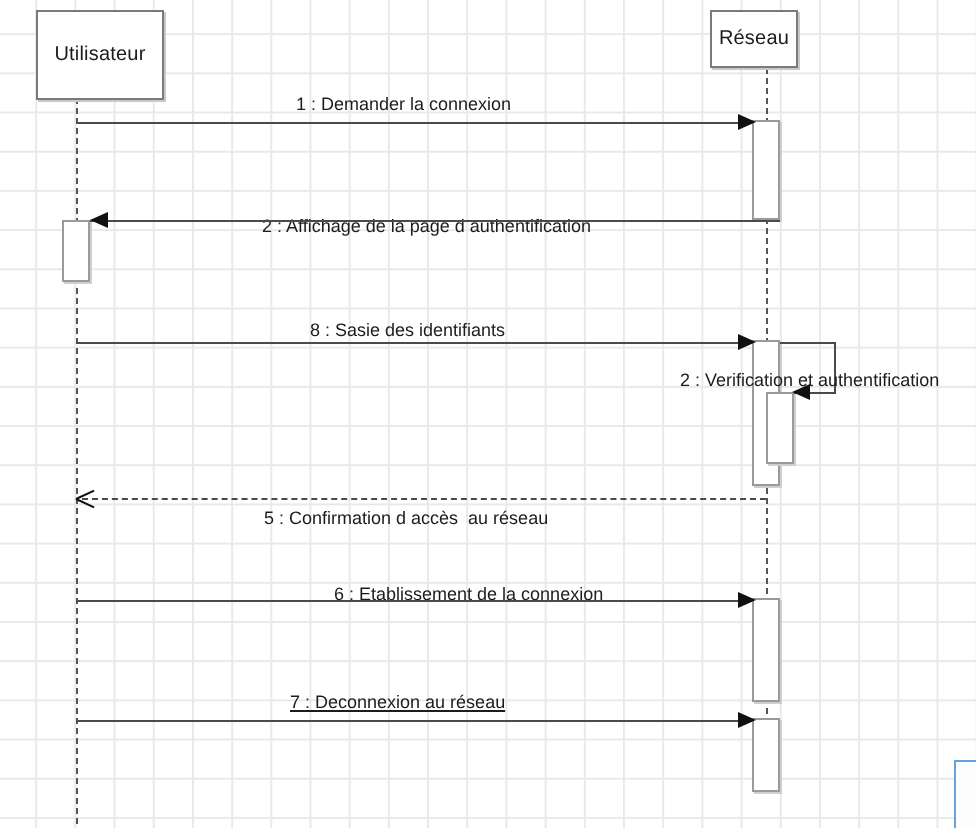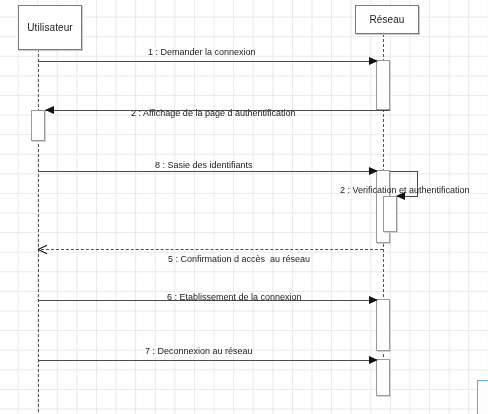--- a/index.html
+++ b/index.html
@@ -133,21 +133,21 @@
 
 <div id="canvas">
 
   <div class="lifeline" style="left:38px; top:34px; height:378px;"></div>
   <div class="lifeline" style="left:383px; top:34px; height:363px;"></div>
 
   <div class="actor-box" style="left:18px; top:5px; width:64px; height:45px;">
     <span class="actor-label">Utilisateur</span>
   </div>
 
-  <div class="actor-box" style="left:355px; top:5px; width:64px; height:29px;">
+  <div class="actor-box" style="left:355px; top:5px; width:44px; height:29px;">
     <span class="actor-label">Réseau</span>
   </div>
 
   <div class="activation" style="left:376px; top:60px; width:14px; height:50px;"></div>
 
   <div class="activation" style="left:31px; top:110px; width:14px; height:31px;"></div>
 
   <div class="activation" style="left:376px; top:170px; width:14px; height:73px;"></div>
 
   <div class="activation" style="left:383px; top:196px; width:14px; height:36px;"></div>
@@ -169,27 +169,27 @@
   <div class="arrow-right" style="left:369px; top:167px;"></div>
 
   <div class="self-seg" style="left:390px; top:171px; width:28px; border-top-width:1px;"></div>
 
   <div class="self-seg" style="left:417px; top:171px; height:26px; border-left-width:1px;"></div>
 
   <div class="self-seg" style="left:397px; top:196px; width:21px; border-top-width:1px;"></div>
   <div class="arrow-left" style="left:396px; top:192px;"></div>
   <div class="msg-label" style="left:340px; top:185px;">2 : Verification et authentification</div>
 
-  <div class="msg-label" style="left:132px; top:254px;margin-left:36px;">5 : Confirmation d accès  au réseau</div>
+  <div class="msg-label" style="left:132px; top:254px;">5 : Confirmation d accès  au réseau</div>
   <div class="msg-line dashed" style="left:41px; top:249px; width:342px;"></div>
   <div class="arrow-left-open" style="left:38px; top:245px;"></div>
 
   <div class="msg-label" style="left:137px; top:292px;padding-left:30px;">6 : Etablissement de la connexion</div>
   <div class="msg-line" style="left:38px; top:300px; width:338px;"></div>
   <div class="arrow-right" style="left:369px; top:296px;"></div>
 
-  <div class="msg-label" style="left:145px; top:346px;">7 : Deconnexion au réseau</div>
+  <div class="msg-label" style="left:145px; top:346px;text-decoration:underline;">7 : Deconnexion au réseau</div>
   <div class="msg-line" style="left:38px; top:360px; width:338px;"></div>
   <div class="arrow-right" style="left:369px; top:356px;"></div>
 
   <div class="panel-edge" style="left:477px; top:380px; width:11px; height:34px;"></div>
 
 </div>
 
 </body></html>

